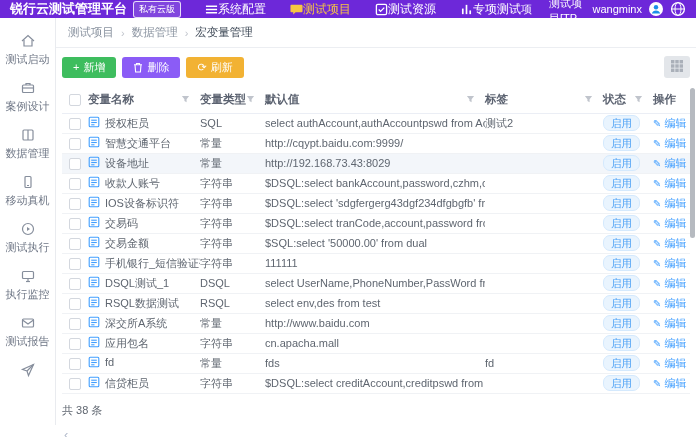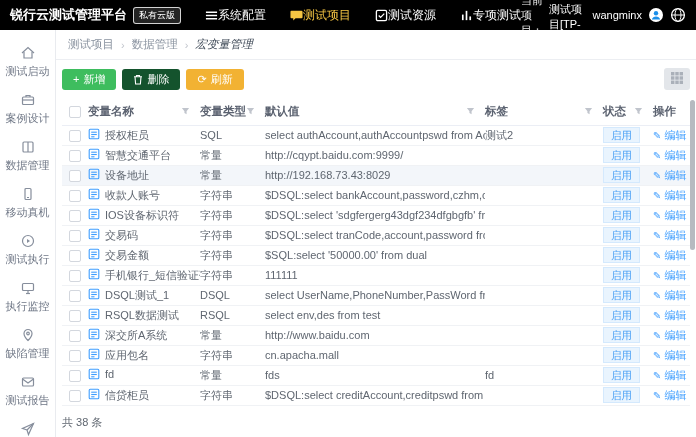--- a/index.html
+++ b/index.html
@@ -1,20 +1,20 @@
 <!DOCTYPE html>
 <html><head>
 <meta charset="utf-8">
 <style>
   * { margin:0; padding:0; box-sizing:border-box; }
   html,body { width:696px; height:437px; overflow:hidden; background:#fff;
     font-family:"Liberation Sans","DejaVu Sans",sans-serif; }
 
   
-  .app-header { height:30px; background:#000000; display:flex; align-items:center;
+  .app-header { height:18px; background:#6d28d9; display:flex; align-items:center;
     padding:0 10px; color:#fff; position:relative; }
   .logo { font-size:13px; font-weight:bold; white-space:nowrap; }
   .logo-badge { font-size:9px; margin-left:6px; padding:1px 5px; border:1px solid rgba(255,255,255,.8);
     border-radius:3px; background:rgba(255,255,255,.14); white-space:nowrap; }
   .top-menu { display:flex; margin-left:24px; gap:24px; }
   .menu-item { display:flex; align-items:center; font-size:12px; color:#fff;
     cursor:pointer; white-space:nowrap; }
   .menu-item.active { color:#f6c643; }
   .menu-item svg { display:block; }
   .header-right { margin-left:auto; display:flex; align-items:center; gap:6px; font-size:11px; }
@@ -25,49 +25,49 @@
   .layout { display:flex; height:407px; }
   .sidebar { width:56px; background:#fff; border-right:1px solid #e9ebef; padding-top:8px; }
   .side-item { text-align:center; padding:7px 0 6px; cursor:pointer; }
   .side-item svg { display:block; margin:0 auto 3px; }
   .side-label { font-size:11px; color:#6f7786; display:block; }
 
   .main { flex:1; background:#fff; min-width:0; position:relative; }
   .breadcrumb-bar { height:30px; display:flex; align-items:center; padding:0 12px;
     border-bottom:1px solid #eceef2; font-size:11.5px; }
   .bc-item { color:#8a93a0; }
-  .bc-item.current { color:#3b4654;font-style:italic; }
+  .bc-item.current { color:#3b4654; }
   .bc-sep { color:#c0c4cc; margin:0 7px; font-size:11px; }
 
   .content { padding:8px 6px 0; }
   .toolbar { display:flex; gap:6px; margin-bottom:9px; align-items:center; }
   .btn { display:inline-flex; align-items:center; gap:4px; font-size:11px; color:#fff;
     border:none; border-radius:3px; padding:5px 11px; cursor:pointer; line-height:1; }
   .btn svg { display:block; }
   .btn-add { background:#3ebd5e; }
-  .btn-del { background:#14532d; }
+  .btn-del { background:#8b5cf6; }
   .btn-refresh { background:#f2b233; }
   .btn-ico { font-size:11px; line-height:1; }
   .grid-btn { margin-left:auto; width:26px; height:22px; background:#e3e6ea; border:none;
     border-radius:3px; display:flex; align-items:center; justify-content:center; cursor:pointer; }
 
   
   table { width:628px; border-collapse:collapse; table-layout:fixed; font-size:11px; color:#5f6670; }
   thead th { height:26px; border-bottom:1px solid #ebeef5; font-weight:600; font-size:11.5px;
     color:#5b6270; text-align:left; }
   .th-flex { display:flex; align-items:center; justify-content:space-between; padding-right:10px; }
   tbody td { height:20px; border-bottom:1px solid #f0f2f5; white-space:nowrap; overflow:hidden; }
   tbody tr.hl { background:#f3f6fa; }
   .checkbox { display:inline-block; width:12px; height:12px; border:1px solid #d3d7de;
     border-radius:2px; background:#fff; vertical-align:middle; cursor:pointer; }
   .c-check { text-align:center; }
   .name-cell { display:flex; gap:5px; }
   .var-ico { display:block; flex:0 0 auto; }
   .pill { display:inline-block; height:16px; line-height:15px; padding:0 7px; font-size:10.5px;
-    color:#4ba0f5; background:#e9f4fe; border:1px solid #d4e9fd; border-radius:0; cursor:pointer; }
+    color:#4ba0f5; background:#e9f4fe; border:1px solid #d4e9fd; border-radius:7px; cursor:pointer; }
   .edit-link { color:#409eff; cursor:pointer; display:inline-flex; align-items:center; gap:3px; }
   .pencil { font-size:10px; }
   .funnel { display:block; }
 
   
   .pagination { display:flex; justify-content:flex-end; gap:9px;
     padding:9px 6px 0 0; font-size:11px; color:#5f6670;flex-direction:column; }
   .size-select { position:relative; border:1px solid #dcdfe6; border-radius:3px;
     padding:3px 20px 3px 8px; color:#5f6670; cursor:pointer; }
   .size-chevron { position:absolute; right:5px; top:3px; color:#b4bccc; font-size:9px; }
@@ -190,27 +190,20 @@
           </svg></span>
       <span class="side-label">测试执行</span>
     </div>
     <div class="side-item">
       <span><svg width="16" height="16" viewBox="0 0 16 16" fill="none" stroke="#868e9c" stroke-width="1.2">
             <rect x="2.5" y="3.5" width="11" height="7" rx="1"></rect>
             <line x1="6" y1="13.5" x2="10" y2="13.5"></line>
             <line x1="8" y1="10.5" x2="8" y2="13.5"></line>
           </svg></span>
       <span class="side-label">执行监控</span>
-    </div>
-    <div class="side-item">
-      <span><svg width="16" height="16" viewBox="0 0 16 16" fill="none" stroke="#868e9c" stroke-width="1.2">
-            <path d="M8 2.5c-2.2 0-4 1.8-4 4 0 3 4 7 4 7s4-4 4-7c0-2.2-1.8-4-4-4z"></path>
-            <circle cx="8" cy="6.5" r="1.3"></circle>
-          </svg></span>
-      <span class="side-label">缺陷管理</span>
     </div>
     <div class="side-item">
       <span><svg width="16" height="16" viewBox="0 0 16 16" fill="none" stroke="#868e9c" stroke-width="1.2">
             <rect x="2.5" y="4" width="11" height="8" rx="1"></rect>
             <path d="M2.5 5l5.5 4 5.5-4"></path>
           </svg></span>
       <span class="side-label">测试报告</span>
     </div>
     <div class="side-item">
       <span><svg width="16" height="16" viewBox="0 0 16 16" fill="none" stroke="#868e9c" stroke-width="1.2">

